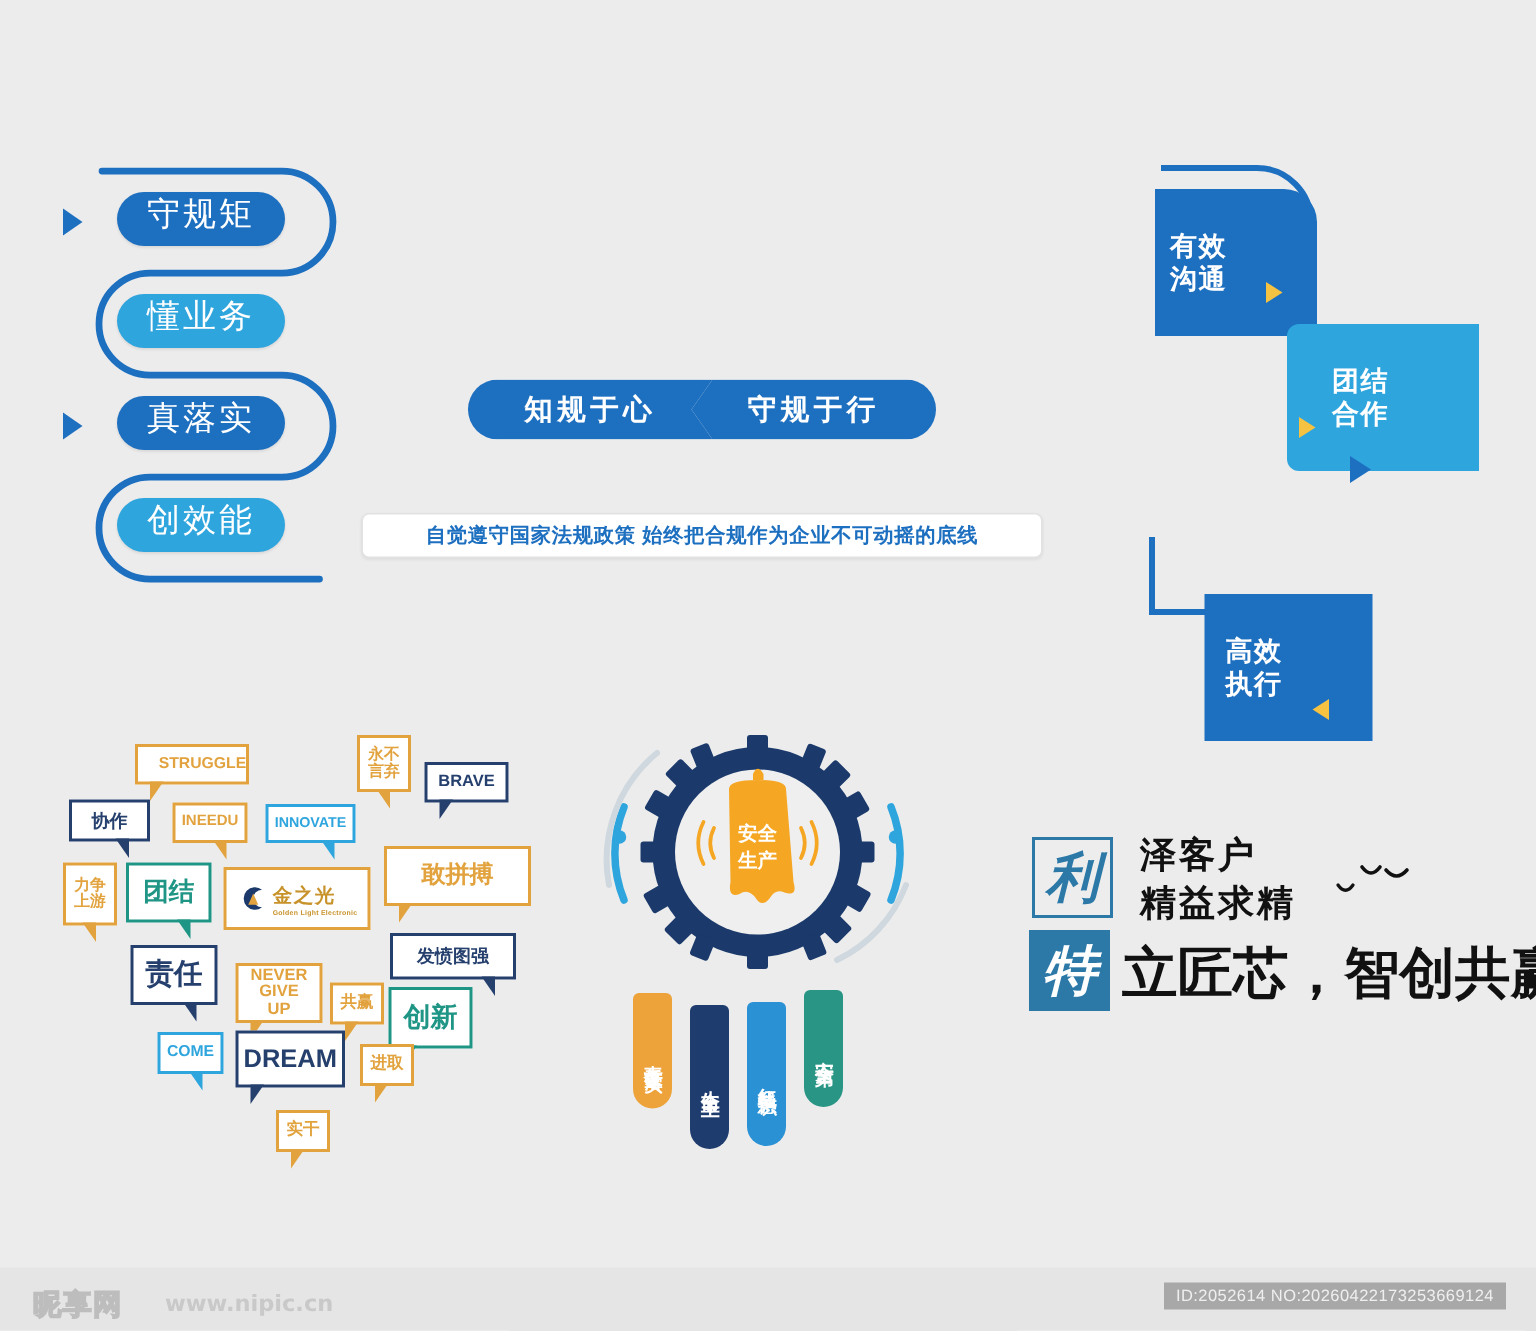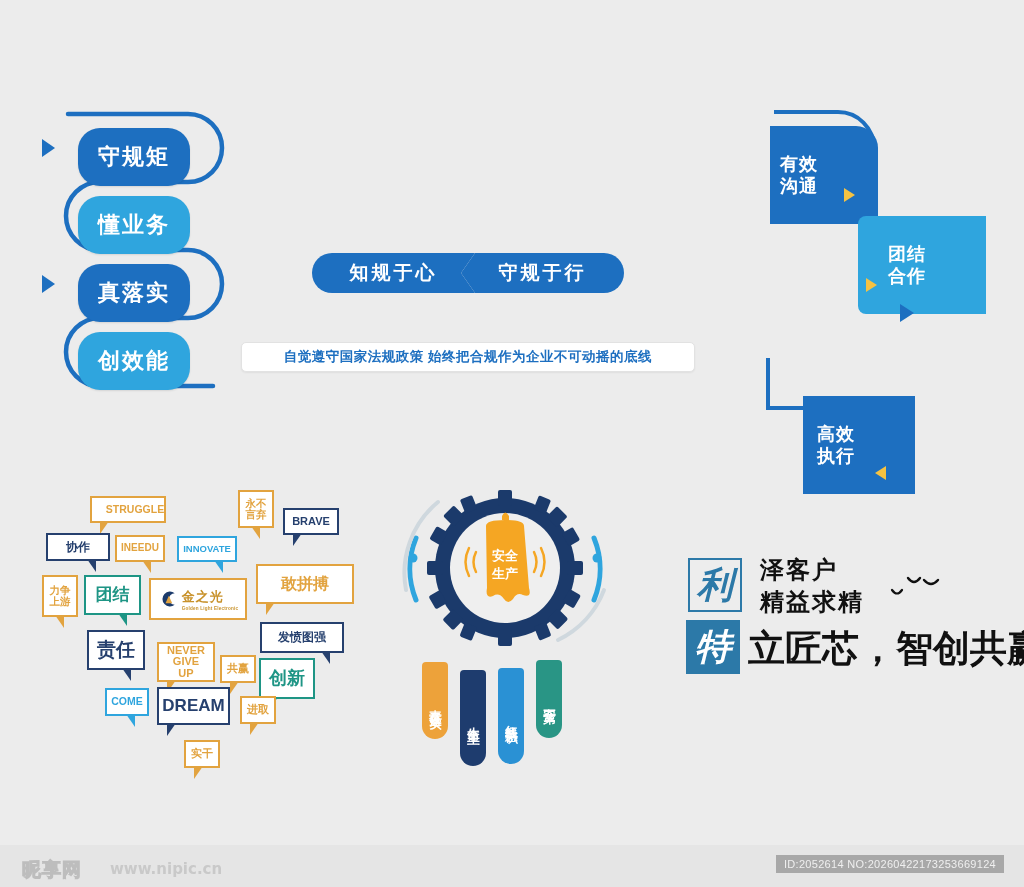--- a/index.html
+++ b/index.html
@@ -9,24 +9,24 @@
     font-family:"Liberation Sans","DejaVu Sans",sans-serif;
   }
   .stage{position:absolute;left:0;top:0;width:1024px;height:887px;}
   .abs{position:absolute;}
 
   
   #pill-snake{left:38px;top:110px;width:205px;height:300px;}
   #pill-snake svg{position:absolute;left:0;top:0;}
   .pill{
     position:absolute;border-radius:22px;color:#fff;
-    display:flex;align-items:center;justify-content:center;
-    font-size:22px;font-weight:bold;letter-spacing:2px;
+    display:flex;align-items:flex-start;justify-content:center;
+    font-size:22px;font-weight:normal;letter-spacing:2px;
     box-shadow:0 1px 2px rgba(0,0,0,.10);
-    height:58px;width:112px;
+    height:36px;width:112px;
   }
   .pill.dark{background:#1D6FC0;}
   .pill.light{background:#2FA5DE;}
   .tri-left{
     position:absolute;width:0;height:0;
     border-left:13px solid #1D6FC0;
     border-top:9px solid transparent;
     border-bottom:9px solid transparent;
   }
 
@@ -197,21 +197,21 @@
       <div>
         <div class="logo-cn">金之光</div>
         <div class="logo-en">Golden Light Electronic</div>
       </div>
     </div>
     <div id="bubbles">
         <div class="bub " style="left: 48px; top: 6px; width: 76px; height: 27px; font-size: 10.5px; padding-left: 14px;">
           <span style="padding: 0px 3px;">STRUGGLE</span>
           <div class="tail o" style="left: 8px; bottom: -13px;"></div>
         </div>
-        <div class="bub navy" style="left: 4px; top: 43px; width: 64px; height: 28px; font-size: 12px;">
+        <div class="bub navy" style="left: 4px; top: 43px; width: 54px; height: 28px; font-size: 12px;">
           <span style="padding: 0px 3px;">协作</span>
           <div class="tail n" style="right: 12px; bottom: -13px; transform: scaleX(-1);"></div>
         </div>
         <div class="bub " style="left: 73px; top: 45px; width: 50px; height: 27px; font-size: 10px;">
           <span style="padding: 0px 3px;">INEEDU</span>
           <div class="tail o" style="right: 12px; bottom: -13px; transform: scaleX(-1);"></div>
         </div>
         <div class="bub " style="left: 196px; top: 0px; width: 36px; height: 38px; font-size: 10.5px;">
           <span style="padding: 0px 3px;">永不<br>言弃</span>
           <div class="tail o" style="right: 12px; bottom: -13px; transform: scaleX(-1);"></div>

